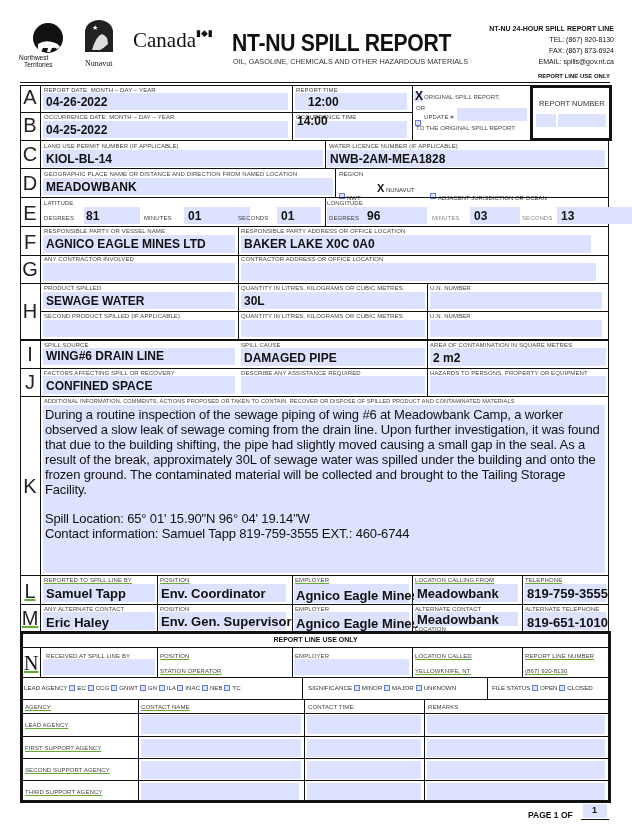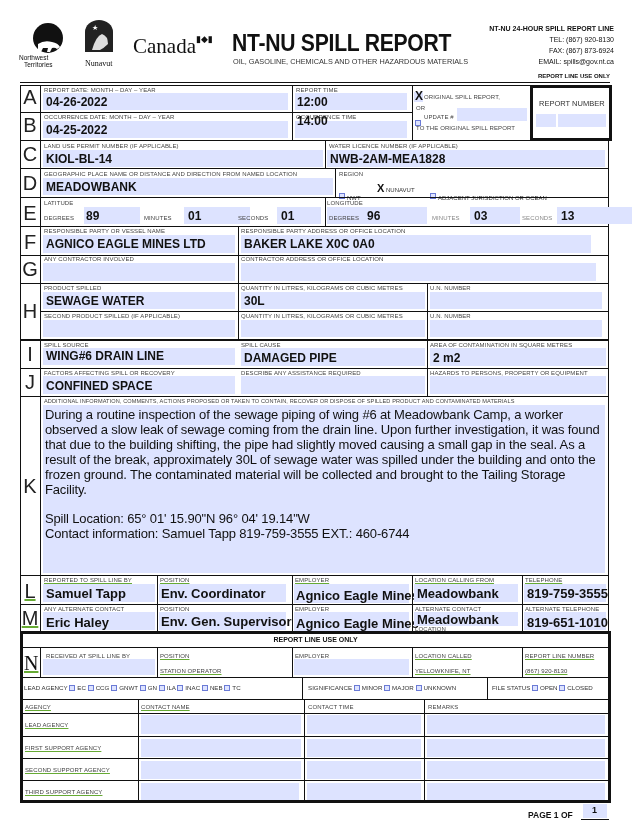--- a/index.html
+++ b/index.html
@@ -32,21 +32,21 @@
 
   <div class="abs" style="left:82px;top:20px;width:34px;height:50px;">
     <svg width="34" height="50" viewBox="0 0 34 50">
       <path d="M3 32 V12 a14 12 0 0 1 28 0 V32 z" fill="#222"></path>
       <path d="M10 30 q4 -14 10 -16 q6 2 6 10 q-4 4 -8 6 z" fill="#ddd"></path>
       <text x="10" y="10" font-size="7" fill="#fff">★</text>
       <text x="3" y="46" font-size="8" font-family="Liberation Serif, serif" fill="#111">Nunavut</text>
     </svg>
   </div>
 
-  <div class="abs" style="left:133px;top:34px;font-family:'Liberation Serif',serif;font-size:21px;color:#111;">Canada<span style="font-size:9px;vertical-align:top;">▮◆▮</span></div>
+  <div class="abs" style="left:133px;top:28px;font-family:'Liberation Serif',serif;font-size:21px;color:#111;">Canada<span style="font-size:9px;vertical-align:top;">▮◆▮</span></div>
 
   <div class="abs" style="left:232px;top:30px;font-size:23px;font-weight:bold;letter-spacing:-0.3px;transform:scaleX(0.92);transform-origin:left;">NT-NU SPILL REPORT</div>
   <div class="abs" style="left:233px;top:57px;font-size:7.3px;color:#333;">OIL, GASOLINE, CHEMICALS AND OTHER HAZARDOUS MATERIALS</div>
 
   <div class="abs" style="right:18px;top:25px;font-size:7px;font-weight:bold;text-align:right;">NT-NU 24-HOUR SPILL REPORT LINE</div>
   <div class="abs" style="right:18px;top:36px;font-size:7px;text-align:right;">TEL: (867) 920-8130</div>
   <div class="abs" style="right:18px;top:47px;font-size:7px;text-align:right;">FAX: (867) 873-6924</div>
   <div class="abs" style="right:18px;top:58px;font-size:7px;text-align:right;">EMAIL: spills@gov.nt.ca</div>
   <div class="abs" style="right:22px;top:73px;font-size:6px;font-weight:bold;">REPORT LINE USE ONLY</div>
   <div class="hl" style="left:20px;top:82px;width:590px;"></div>
@@ -57,21 +57,21 @@
 <div class="vl" style="left:608px;top:140px;height:435px;"></div>
 <div class="hl" style="left:20px;top:85px;width:510px;"></div>
 
 <div class="letter" style="left:20px;top:86px;">A</div>
 <div class="lbl" style="left:44px;top:87px;">REPORT DATE: MONTH – DAY – YEAR</div>
 <div class="fill" style="left:43px;top:93px;width:245px;height:17px;"></div>
 <div class="val" style="left:46px;top:95px;">04-26-2022</div>
 <div class="vl" style="left:292px;top:85px;height:55px;"></div>
 <div class="lbl" style="left:296px;top:87px;">REPORT TIME</div>
 <div class="fill" style="left:295px;top:93px;width:112px;height:17px;"></div>
-<div class="val" style="left:297px;top:95px;">12:00</div>
+<div class="val" style="left:308px;top:95px;">12:00</div>
 <div class="vl" style="left:412px;top:85px;height:55px;"></div>
 
 <div class="fill" style="left:414px;top:92px;width:9px;height:10px;"></div>
 <div class="abs" style="left:415px;top:89px;font-size:12px;font-weight:bold;">X</div>
 <div class="lbl" style="left:424px;top:94px;">ORIGINAL SPILL REPORT,</div>
 <div class="lbl" style="left:416px;top:105px;">OR</div>
 <div class="abs" style="left:415px;top:113px;"><span class="cb"></span></div>
 <div class="lbl" style="left:424px;top:114px;">UPDATE #</div>
 <div class="fill" style="left:457px;top:108px;width:70px;height:13px;"></div>
 <div class="lbl" style="left:416px;top:125px;">TO THE ORIGINAL SPILL REPORT</div>
@@ -112,21 +112,21 @@
     <span class="abs" style="left:2px;top:-1px;font-weight:bold;font-size:11px;">X</span>
     <span class="small" style="position:absolute;left:11px;top:4px;">NUNAVUT</span>
   </div>
 <div class="abs" style="left:430px;top:186px;"><span class="cb"></span><span class="small">ADJACENT JURISDICTION OR OCEAN</span></div>
 
 <div class="hl" style="left:20px;top:197px;width:589px;"></div>
 <div class="letter" style="left:20px;top:202px;">E</div>
 <div class="lbl" style="left:44px;top:200px;">LATITUDE</div>
 <div class="lbl" style="left:44px;top:215px;">DEGREES</div>
 <div class="fill" style="left:84px;top:207px;width:56px;height:17px;"></div>
-<div class="val" style="left:86px;top:209px;">89</div>
+<div class="val" style="left:86px;top:209px;">81</div>
 <div class="lbl" style="left:144px;top:215px;">MINUTES</div>
 <div class="fill" style="left:184px;top:207px;width:66px;height:17px;"></div>
 <div class="val" style="left:188px;top:209px;">01</div>
 <div class="lbl" style="left:238px;top:215px;">SECONDS</div>
 <div class="fill" style="left:277px;top:207px;width:44px;height:17px;"></div>
 <div class="val" style="left:281px;top:209px;">01</div>
 <div class="vl" style="left:325px;top:197px;height:29px;"></div>
 <div class="lbl" style="left:327px;top:200px;">LONGITUDE</div>
 <div class="fill" style="left:327px;top:207px;width:100px;height:17px;"></div>
 <div class="lbl" style="left:329px;top:215px;">DEGREES</div>

